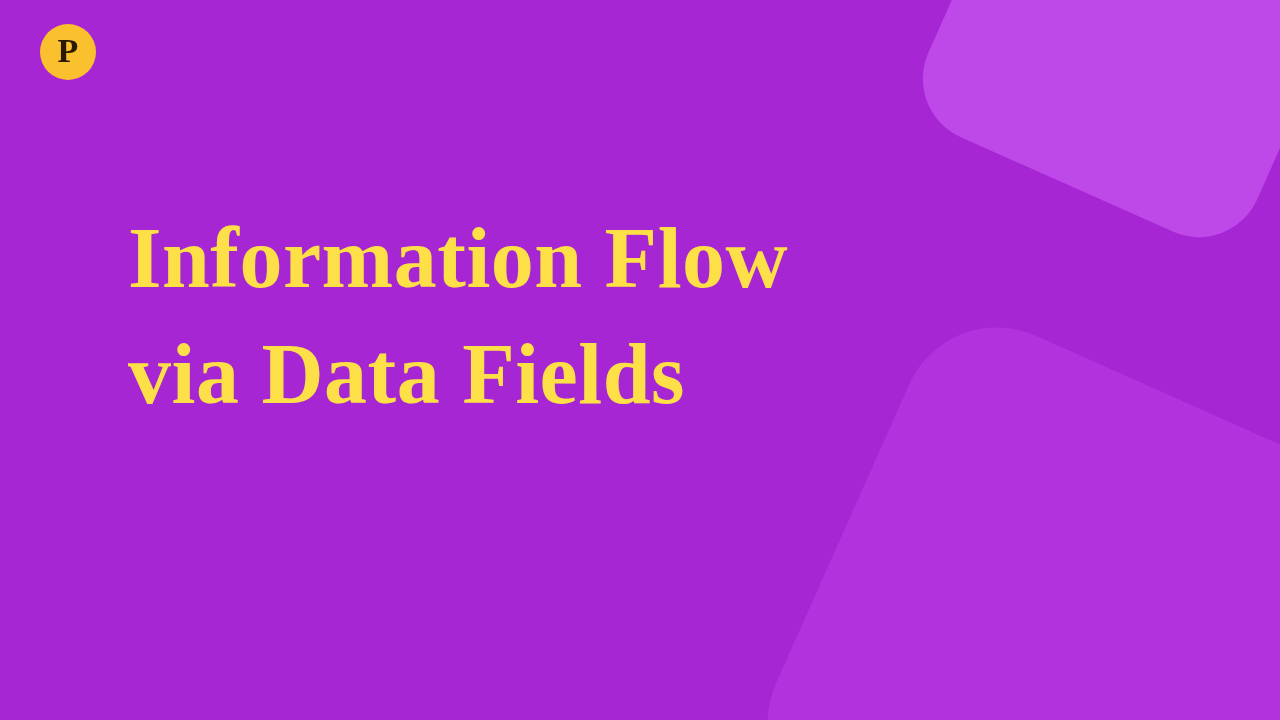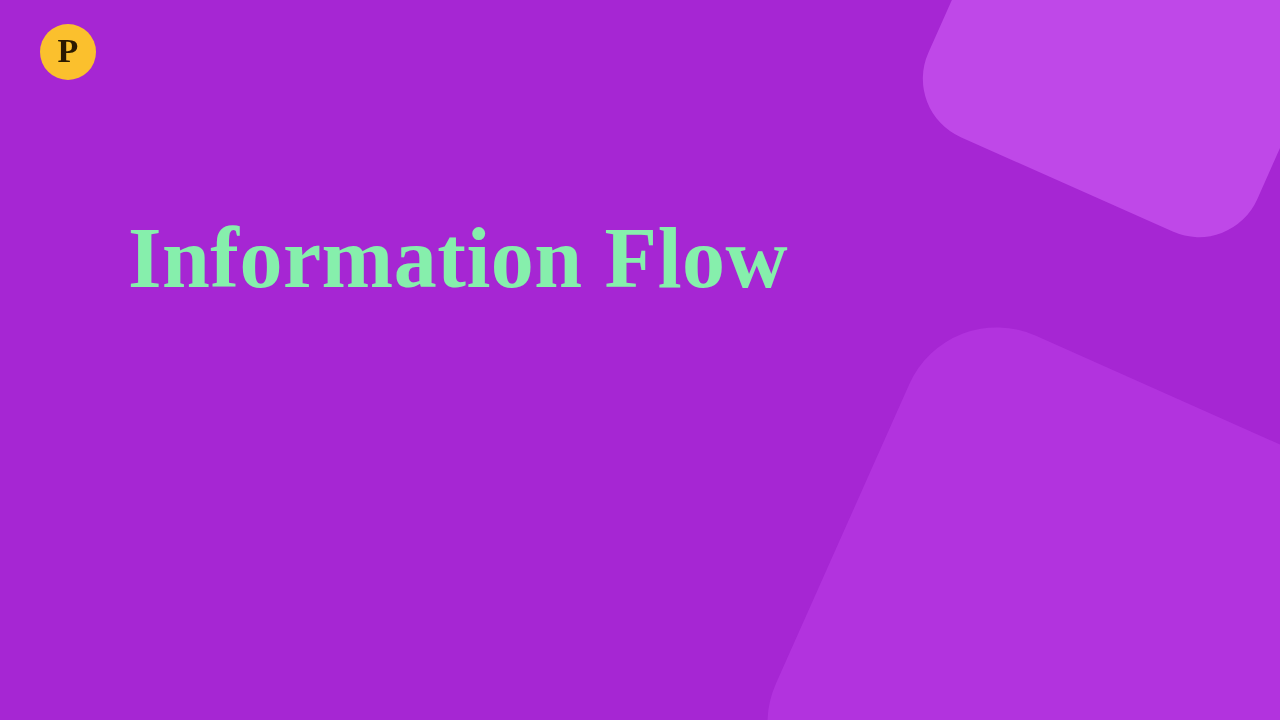--- a/index.html
+++ b/index.html
@@ -49,35 +49,36 @@
     font-size: 34px;
     color: #2b1a00;
     line-height: 1;
     transform: translateY(-1px);
   }
   .title {
     position: absolute;
     left: 128px;
     top: 200px;
     right: 80px;
-    color: #86efac;
+    color: #fde047;
     font-family: Georgia, 'Times New Roman', Times, serif;
     font-weight: 700;
     font-size: 86px;
     line-height: 1.35;
     letter-spacing: 0.5px;
   }
 </style>
 </head>
 <body>
 
 <div class="slide">
   <div class="shape shape-bottom"></div>
   <div class="shape shape-top"></div>
 
   <div class="logo">
     <span>P</span>
   </div>
 
   <h1 class="title">
     <span>Information Flow</span><br>
+    <span>via Data Fields</span>
   </h1>
 </div>
 
 </body></html>

